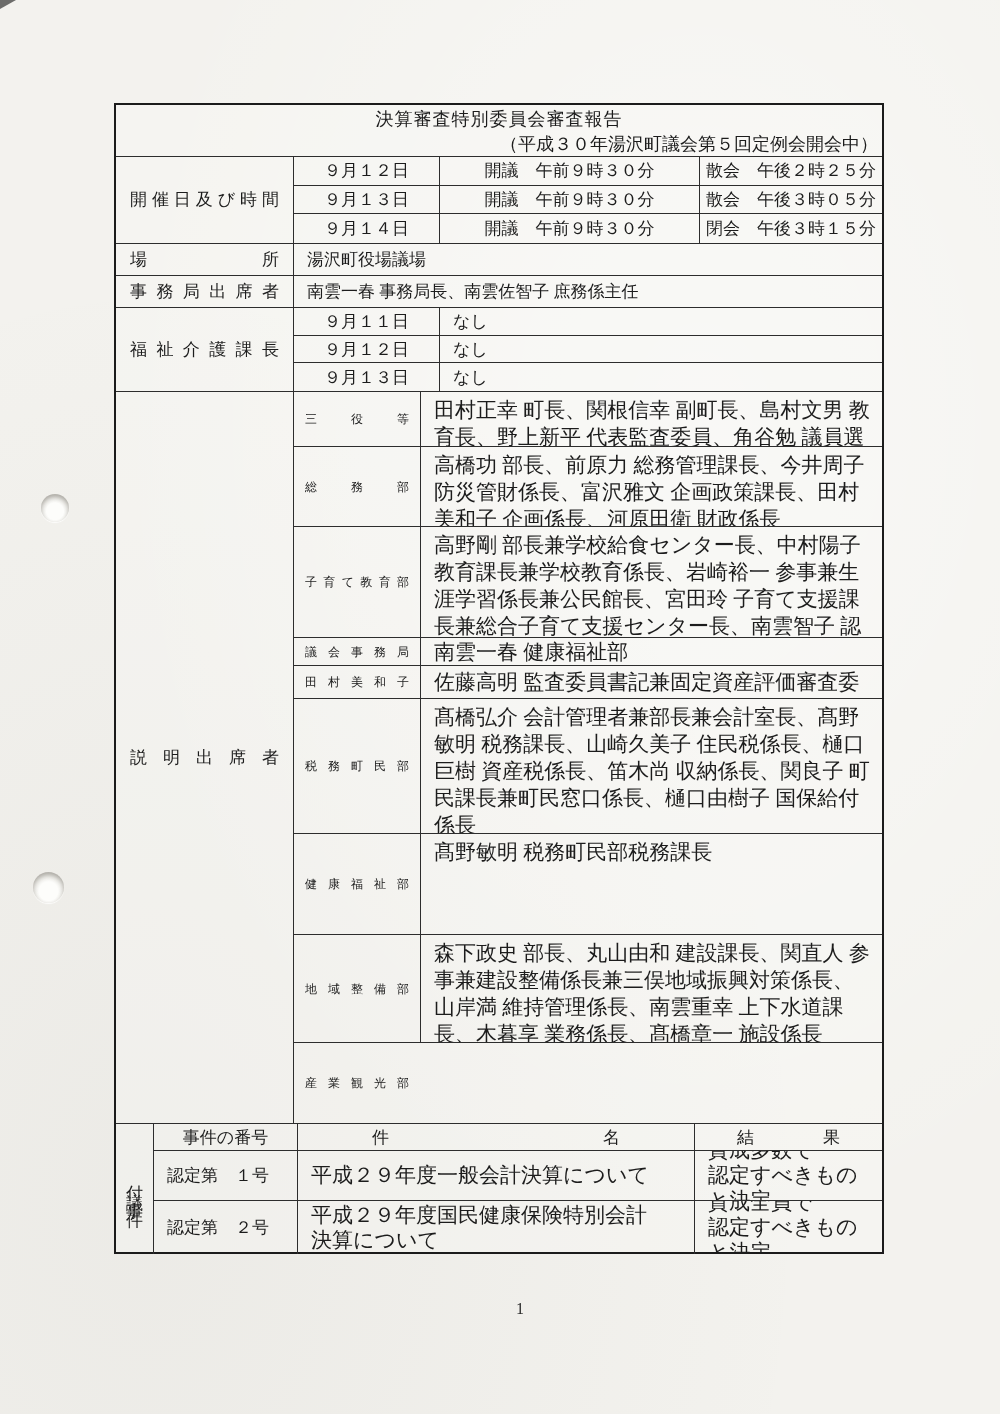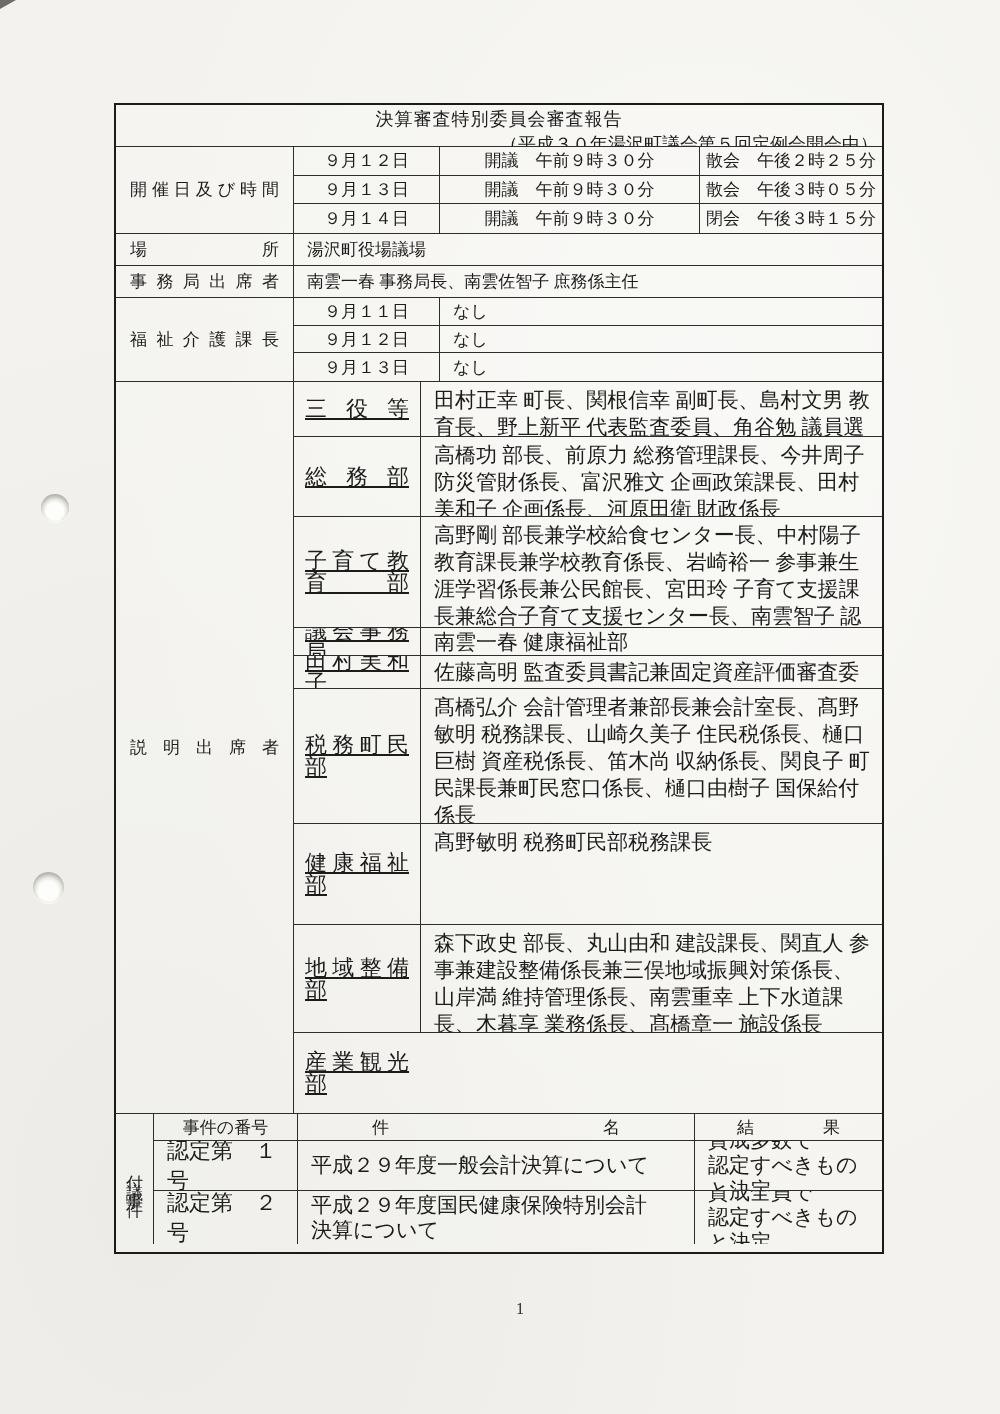--- a/index.html
+++ b/index.html
@@ -24,32 +24,32 @@
   .sheet{position:absolute;left:114px;top:103px;width:770px;height:1151px;
     border:2px solid #1b1b1b;box-sizing:border-box;background:rgba(250,249,246,.35);}
   .sheet *{box-sizing:border-box;}
 
   .row{display:flex;border-bottom:1px solid #2d2d2d;}
   .row:last-child{border-bottom:none;}
   .cell{overflow:hidden;}
   .bL{border-left:1px solid #2d2d2d;}
 
   
-  .titleblock{height:42px;padding-top:1px;}
+  .titleblock{height:52px;padding-top:1px;}
   .title-line1{text-align:center;font-size:18px;line-height:26px;letter-spacing:1px;}
   .title-line2{text-align:right;font-size:18px;line-height:24px;padding-right:4px;}
 
   
   .labelcell{display:flex;align-items:center;}
   .labelcell .sp{display:block;width:100%;text-align:justify;text-align-last:justify;
     padding:0 14px;font-size:17px;line-height:22px;}
 
   .subname{display:flex;align-items:center;}
   .subname .sp{display:block;width:100%;text-align:justify;text-align-last:justify;
-    padding:0 11px;font-size:22px;line-height:22px;text-decoration:underline;}
+    padding:0 11px;font-size:12px;line-height:22px;}
 
   .ctr{display:flex;align-items:center;justify-content:center;font-size:17px;}
   .lft{display:flex;align-items:center;font-size:17px;padding-left:13px;}
 
   .content{font-size:21px;line-height:27px;padding:5px 10px 4px 13px;}
   .content p{margin:0;}
 
   .col{display:flex;flex-direction:column;flex:1;}
   .w177{width:177px;flex:0 0 177px;}
   .w145{width:145px;flex:0 0 145px;}
@@ -63,21 +63,21 @@
   
   .vlabel{display:flex;align-items:center;justify-content:center;}
   .vlabel .vtxt{writing-mode:vertical-rl;font-size:17px;letter-spacing:9px;line-height:1;}
   .hdr-num{display:flex;align-items:center;justify-content:center;font-size:17px;}
   .hdr-spread{display:flex;align-items:center;}
   .hdr-spread .sp{display:block;width:100%;text-align:justify;text-align-last:justify;font-size:17px;}
   .pad-wide{padding:0 74px;}
   .pad-mid{padding:0 42px;}
   .multiline{white-space:pre-line;display:flex;align-items:center;font-size:21px;
     line-height:25px;padding:2px 8px 2px 13px;}
-  .numcell{display:flex;align-items:center;font-size:22px;padding-left:13px;}
+  .numcell{display:flex;align-items:center;font-size:17px;padding-left:13px;}
 
   .pagenum{position:absolute;left:0;top:1300px;width:1040px;text-align:center;
     font-size:16px;color:#2a2a2a;}
 </style>
 </head>
 <body>
 
 <div class="corner-mark"></div>
 <div class="hole hole1"></div>
 <div class="hole hole2"></div>

